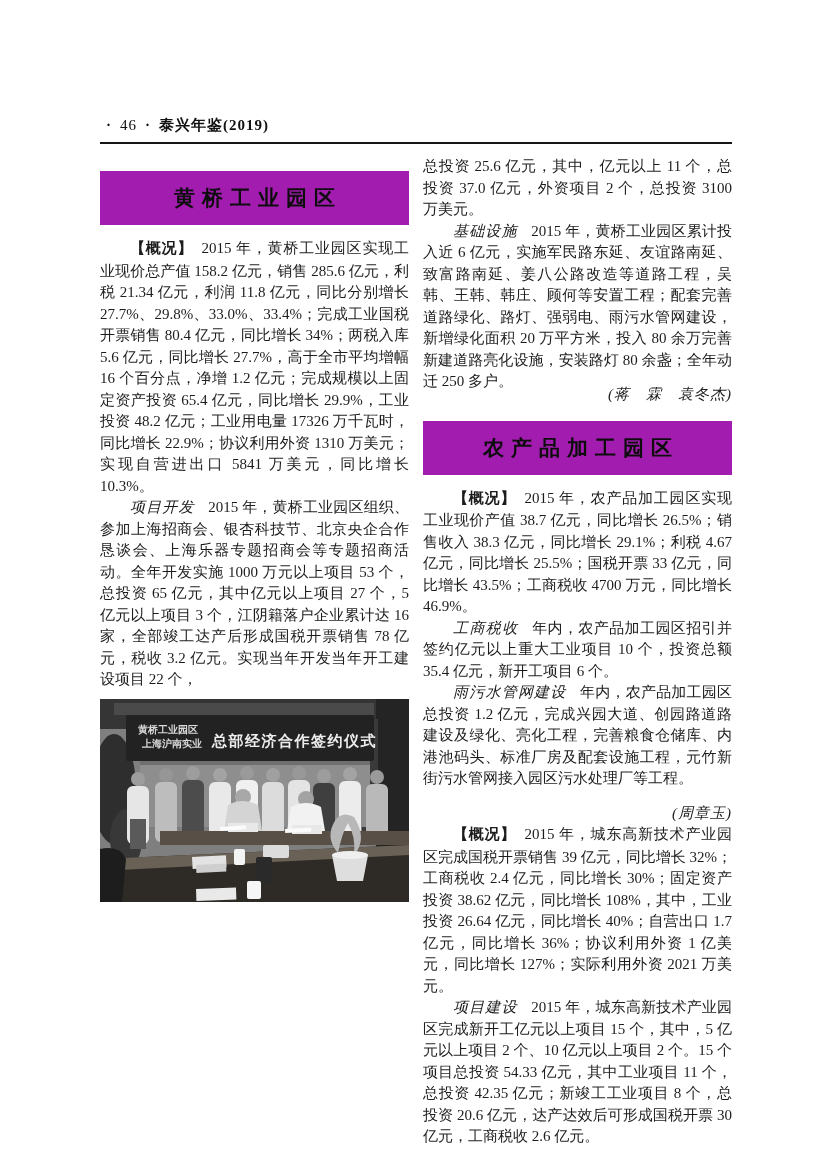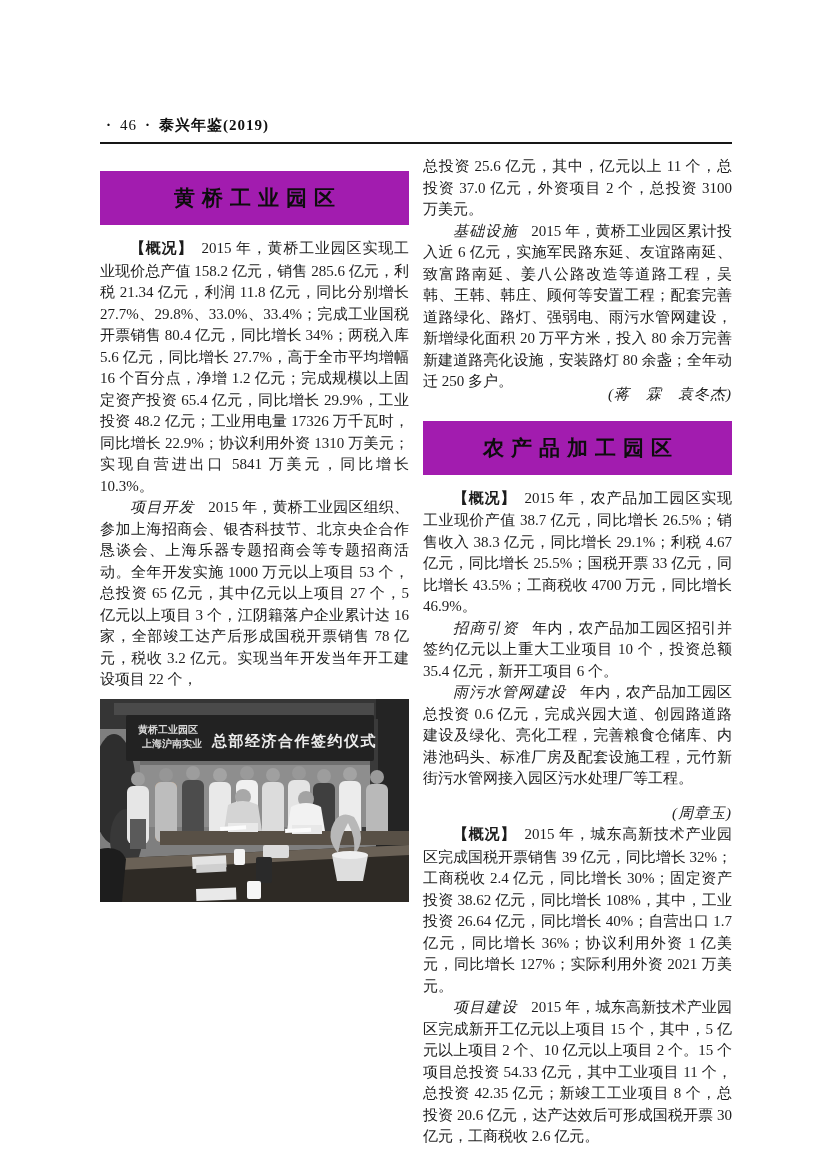--- a/index.html
+++ b/index.html
@@ -171,23 +171,23 @@
 
         <p class="para"><span class="runin">基础设施</span><span>2015 年，黄桥工业园区累计投入近 6 亿元，实施军民路东延、友谊路南延、致富路南延、姜八公路改造等道路工程，吴韩、王韩、韩庄、顾何等安置工程；配套完善道路绿化、路灯、强弱电、雨污水管网建设，新增绿化面积 20 万平方米，投入 80 余万完善新建道路亮化设施，安装路灯 80 余盏；全年动迁 250 多户。</span><span class="byline">(蒋　霖　袁冬杰)</span></p>
         <div class="clear"></div>
 
         <div class="section-box">
           <span>农产品加工园区</span>
         </div>
 
         <p class="para"><span class="ov-label">【概况】</span><span>2015 年，农产品加工园区实现工业现价产值 38.7 亿元，同比增长 26.5%；销售收入 38.3 亿元，同比增长 29.1%；利税 4.67 亿元，同比增长 25.5%；国税开票 33 亿元，同比增长 43.5%；工商税收 4700 万元，同比增长 46.9%。</span></p>
 
-        <p class="para"><span class="runin">招商引资</span><span>年内，农产品加工园区招引并签约亿元以上重大工业项目 10 个，投资总额 35.4 亿元，新开工项目 6 个。</span></p>
+        <p class="para"><span class="runin">工商税收</span><span>年内，农产品加工园区招引并签约亿元以上重大工业项目 10 个，投资总额 35.4 亿元，新开工项目 6 个。</span></p>
 
-        <p class="para"><span class="runin">雨污水管网建设</span><span>年内，农产品加工园区总投资 0.6 亿元，完成兴园大道、创园路道路建设及绿化、亮化工程，完善粮食仓储库、内港池码头、标准厂房及配套设施工程，元竹新街污水管网接入园区污水处理厂等工程。</span><span class="byline">(周章玉)</span></p>
+        <p class="para"><span class="runin">雨污水管网建设</span><span>年内，农产品加工园区总投资 1.2 亿元，完成兴园大道、创园路道路建设及绿化、亮化工程，完善粮食仓储库、内港池码头、标准厂房及配套设施工程，元竹新街污水管网接入园区污水处理厂等工程。</span><span class="byline">(周章玉)</span></p>
         <div class="clear"></div>
 
 
         <p class="para"><span class="ov-label">【概况】</span><span>2015 年，城东高新技术产业园区完成国税开票销售 39 亿元，同比增长 32%；工商税收 2.4 亿元，同比增长 30%；固定资产投资 38.62 亿元，同比增长 108%，其中，工业投资 26.64 亿元，同比增长 40%；自营出口 1.7 亿元，同比增长 36%；协议利用外资 1 亿美元，同比增长 127%；实际利用外资 2021 万美元。</span></p>
 
         <p class="para"><span class="runin">项目建设</span><span>2015 年，城东高新技术产业园区完成新开工亿元以上项目 15 个，其中，5 亿元以上项目 2 个、10 亿元以上项目 2 个。15 个项目总投资 54.33 亿元，其中工业项目 11 个，总投资 42.35 亿元；新竣工工业项目 8 个，总投资 20.6 亿元，达产达效后可形成国税开票 30 亿元，工商税收 2.6 亿元。</span></p>
 
       </div>
 
     </div>

